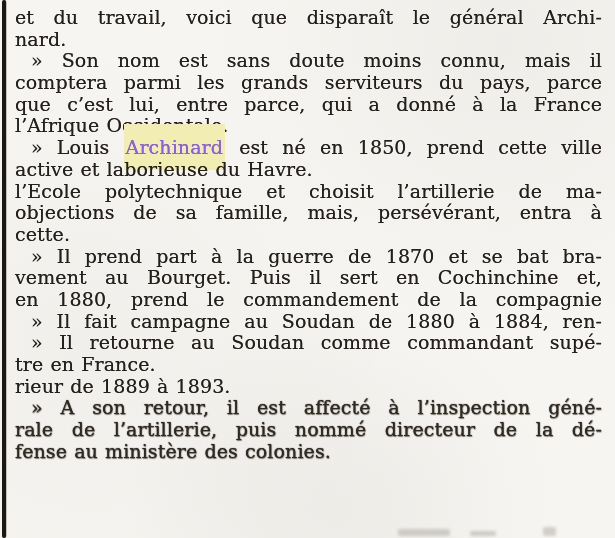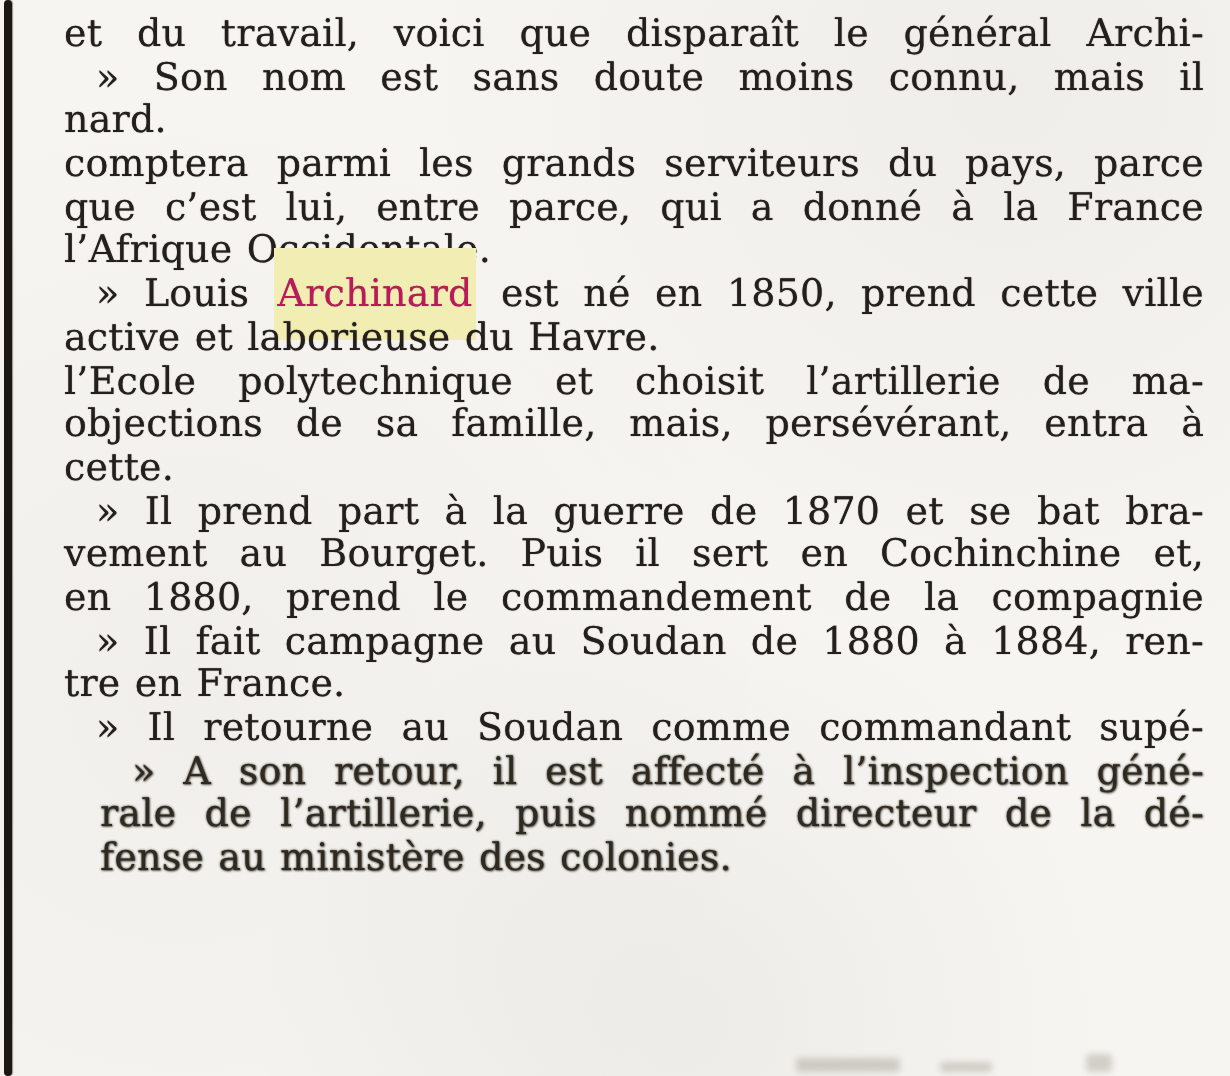--- a/index.html
+++ b/index.html
@@ -18,21 +18,21 @@
   .column-rule {
     position: absolute;
     left: 2px; top: 0;
     width: 4px; height: 100%;
     background: var(--rule, #1b1814);
     border-radius: 2px;
     box-shadow: 0.5px 0 0.6px rgba(30,25,20,0.45);
   }
   .textcol {
     position: absolute;
-    left: 32px; top: 7px; right: 13px;
+    left: 15px; top: 7px; right: 13px;
   }
   .line {
     font-size: 19px;
     line-height: 21.7px;
     height: 21.7px;
     color: var(--ink, #221f1c);
     letter-spacing: 0.1px;
     word-spacing: 1px;
     text-align: justify;
     text-align-last: justify;
@@ -42,25 +42,24 @@
   }
   .line.end {
     text-align: left;
     text-align-last: left;
     -moz-text-align-last: left;
   }
   .line.indent { padding-left: 16px; }
   .line.smudged {
     color: #2e2a21;
     text-shadow: 0 0 1.1px rgba(46,40,30,0.95), 0.5px 0.5px 1px rgba(46,40,30,0.55);
-    margin-left: 18px;
   }
   .hl {
     background: var(--highlight, #f2edb2);
-    color: #be185d;
+    color: #8b5cf6;
     padding: 12px 2px;
     text-shadow: 0 0 0.4px rgba(87,81,46,0.8);
   }
   .ghost-line { position: absolute; pointer-events: none; }
   .ghost-blob {
     position: absolute;
     background: rgba(125,118,105,0.30);
     filter: blur(1.6px);
     border-radius: 2px;
   }
@@ -69,36 +68,37 @@
   .gb3 { left: 543px; top: 527px; width: 13px; height: 9px; }
 </style>
 </head>
 <body>
 
 <div class="page" style="--paper: #f6f5f1; --ink: #221f1c; --rule: #1b1814; --highlight: #f2edb2;">
   <div class="column-rule"></div>
 
   <div class="textcol">
     <div class="line">et du travail, voici que disparaît le général Archi-</div>
+    <div class="line end">nard.</div>
     <div class="line indent">» Son nom est sans doute moins connu, mais il</div>
-    <div class="line end">nard.</div>
     <div class="line">comptera parmi les grands serviteurs du pays, parce</div>
     <div class="line">que c’est lui, entre parce, qui a donné à la France</div>
     <div class="line end">l’Afrique Occidentale.</div>
     <div class="line indent"><span>» Louis </span><mark class="hl">Archinard</mark><span> est né en 1850, prend cette ville</span></div>
     <div class="line end">active et laborieuse du Havre.</div>
     <div class="line">l’Ecole polytechnique et choisit l’artillerie de ma-</div>
     <div class="line">objections de sa famille, mais, persévérant, entra à</div>
     <div class="line end">cette.</div>
     <div class="line indent">» Il prend part à la guerre de 1870 et se bat bra-</div>
     <div class="line">vement au Bourget. Puis il sert en Cochinchine et,</div>
     <div class="line">en 1880, prend le commandement de la compagnie</div>
     <div class="line indent">» Il fait campagne au Soudan de 1880 à 1884, ren-</div>
+    <div class="line indent">» Il retourne au Soudan comme commandant supé-</div>
     <div class="line end">tre en France.</div>
-    <div class="line indent">» Il retourne au Soudan comme commandant supé-</div>
+    <div class="line end">rieur de 1889 à 1893.</div>
     <div class="line indent smudged">» A son retour, il est affecté à l’inspection géné-</div>
     <div class="line smudged">rale de l’artillerie, puis nommé directeur de la dé-</div>
     <div class="line end smudged">fense au ministère des colonies.</div>
   </div>
 
   <div class="ghost-line">
     <span class="ghost-blob gb1"></span>
     <span class="ghost-blob gb2"></span>
     <span class="ghost-blob gb3"></span>
   </div>

